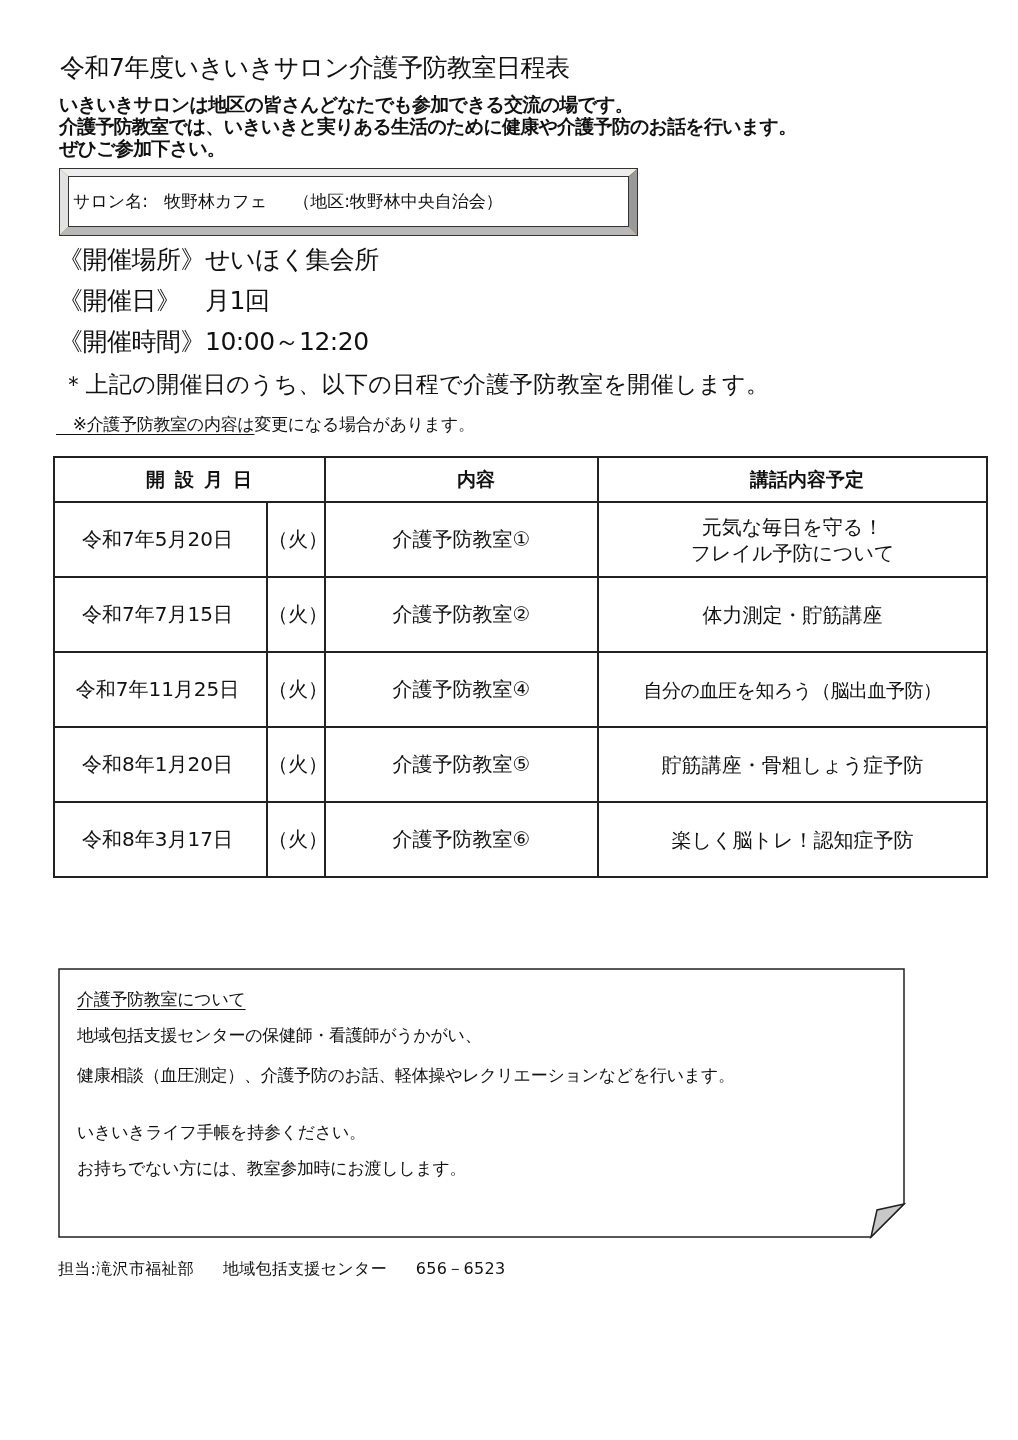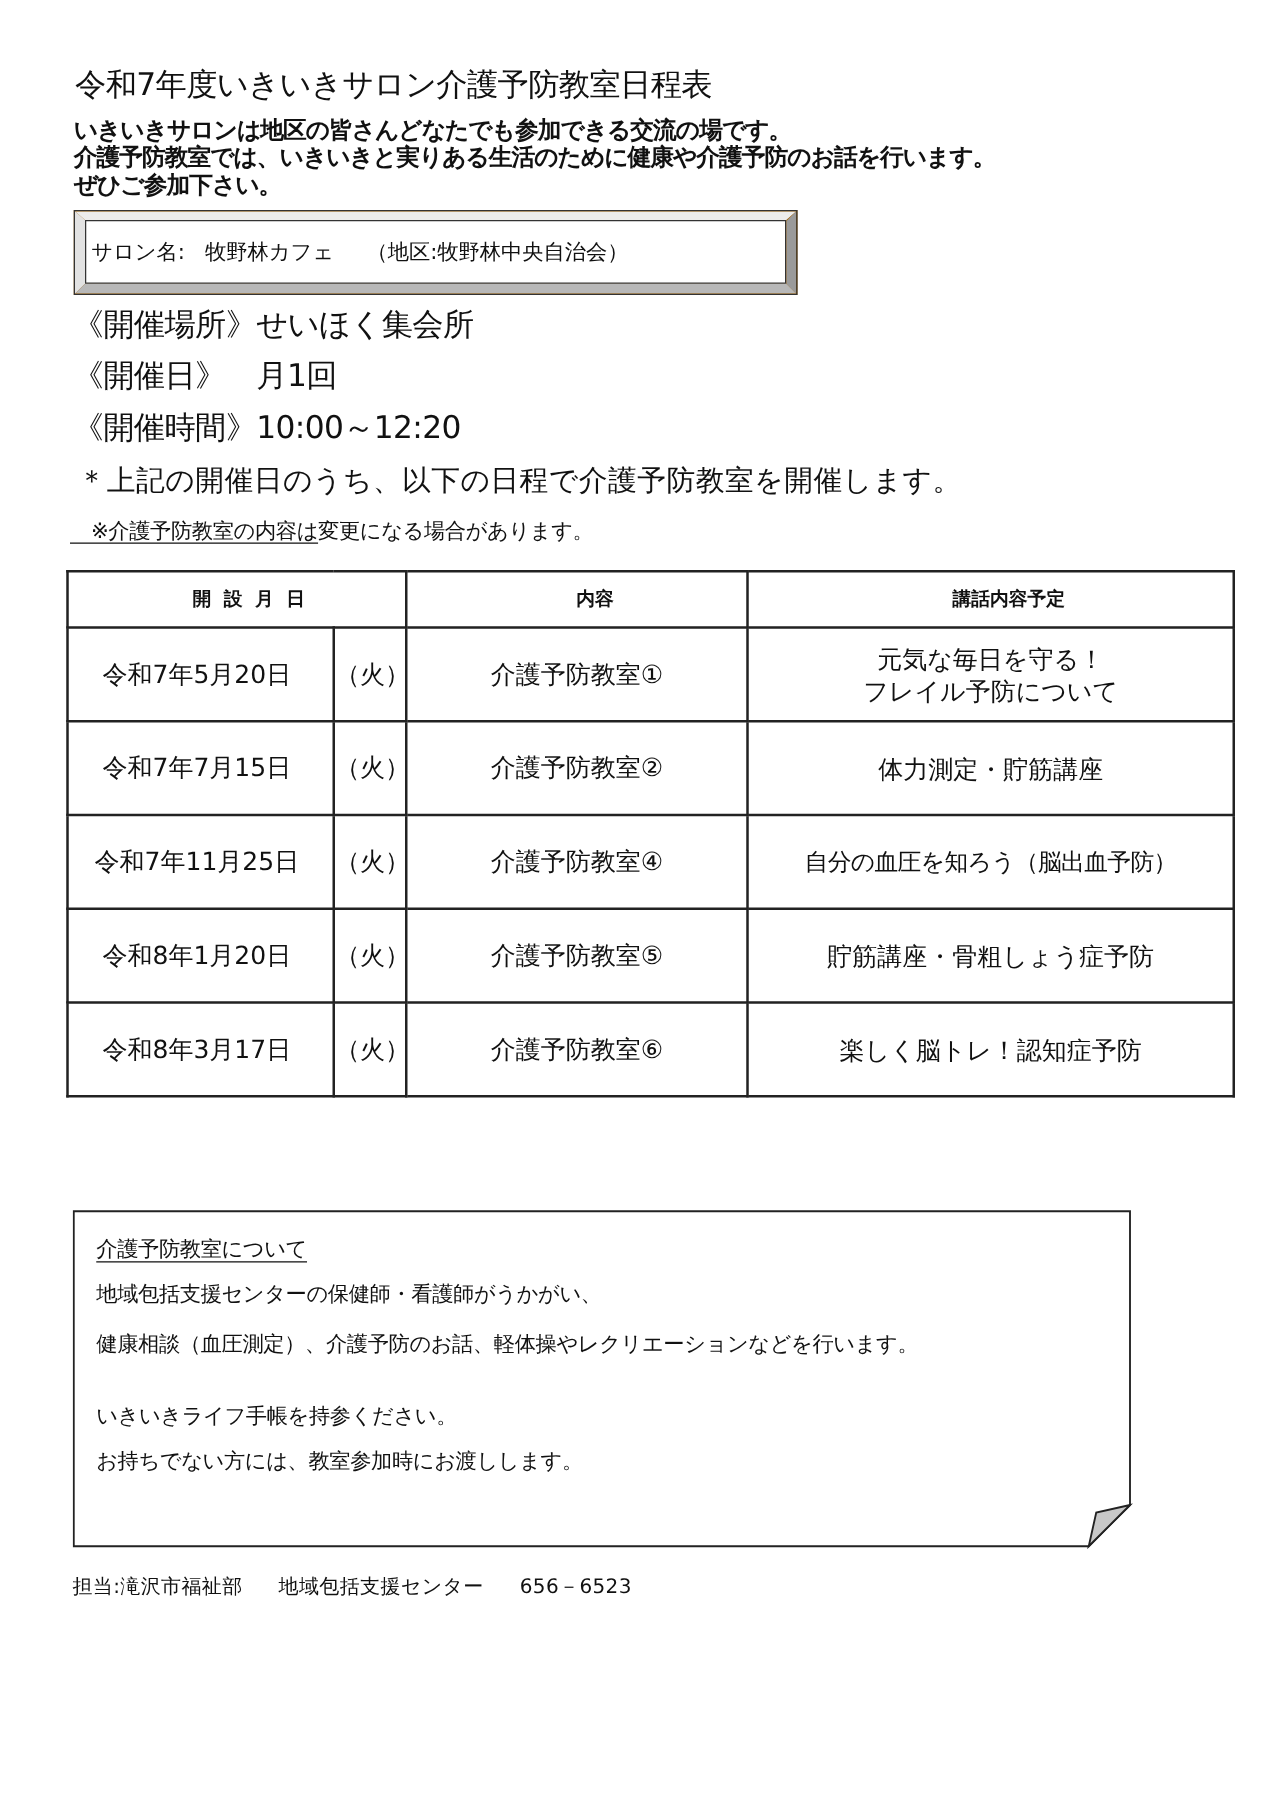--- a/index.html
+++ b/index.html
@@ -23,21 +23,21 @@
     .bevel .inner .gap2 { display: inline-block; width: 26px; }
 
     .info-line { left: 58px; font-size: 25px; letter-spacing: -0.5px; }
     .note { left: 62px; top: 369px; font-size: 23px; letter-spacing: 0.4px; }
     .note2 { left: 56px; top: 413px; font-size: 17px; letter-spacing: -0.3px; }
     .note2 .ul { text-decoration: underline; text-underline-offset: 4px; }
 
     
     table.sched { position: absolute; left: 53px; top: 456px; width: 933px; border-collapse: collapse; table-layout: fixed; }
     table.sched td, table.sched th { border: 2px solid #222; padding: 0; text-align: center; vertical-align: middle; }
-    table.sched th { height: 43px; font-size: 15px; font-weight: bold; padding-left: 29px; }
+    table.sched th { height: 43px; font-size: 19px; font-weight: bold; padding-left: 29px; }
     table.sched td { height: 73px; font-size: 20px; }
     table.sched td.date { padding-right: 6px; }
     table.sched td.topic { line-height: 26px; }
     th.spaced { letter-spacing: 10px; }
 
     
     .infobox { left: 58px; top: 968px; width: 847px; height: 225px; font-family: Liberation Mono, monospace; }
     .infobox svg { position: absolute; left: 0; top: 0; }
     .infobox .txt { position: absolute; left: 19px; font-size: 17px; letter-spacing: -0.3px; }
     .infobox .head { text-decoration: underline; text-underline-offset: 4px; }

